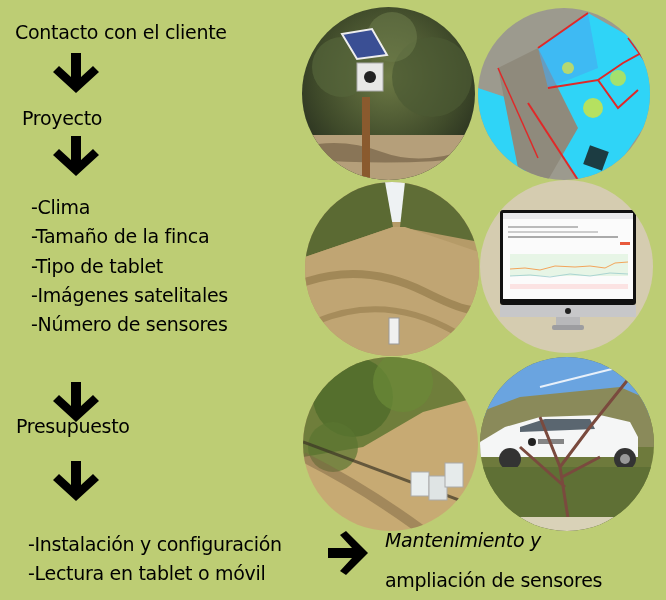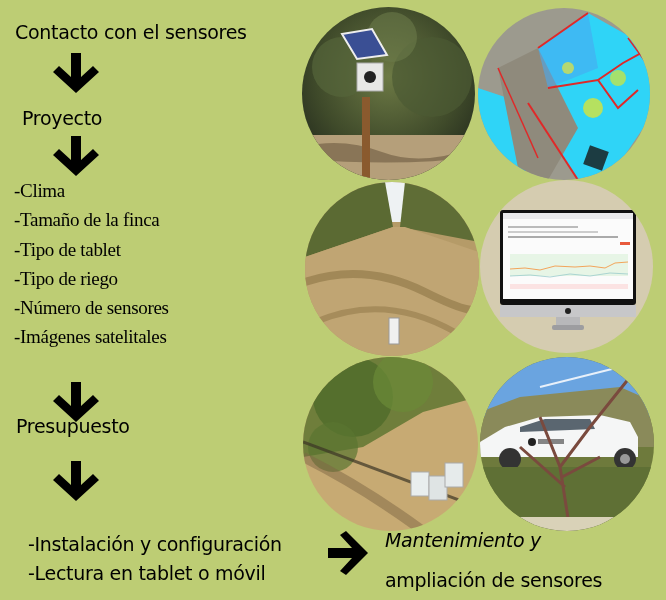--- a/index.html
+++ b/index.html
@@ -6,52 +6,51 @@
   body {
     width:666px; height:600px; overflow:hidden; position:relative;
     background:#bdcd74;
     font-family: "DejaVu Sans", "Liberation Sans", sans-serif;
     color:#000;
   }
   .txt { position:absolute; font-size:19px; line-height:29px; white-space:nowrap; letter-spacing:-0.3px; }
   .arrow-down { position:absolute; width:46px; height:40px; }
   .arrow-right { position:absolute; width:40px; height:44px; }
   .circle { position:absolute; border-radius:50%; overflow:hidden; }
-  .list { position:absolute; left:14px; top:176px; margin:0; padding:0; list-style:none;font-family:Liberation Serif, serif; }
+  .list { position:absolute; left:14px; top:176px; margin:17px; padding:0; list-style:none; }
   .list li { font-size:19px; line-height:29.3px; letter-spacing:-0.3px; white-space:nowrap; }
   .list2 { position:absolute; left:20px; top:522px; margin:8px; padding:0; list-style:none; }
   .list2 li { font-size:19px; line-height:29px; letter-spacing:-0.3px; white-space:nowrap; }
   svg { display:block; }
 </style>
 </head>
 <body>
 
-<div class="txt" style="left:15px; top:18px;">Contacto con el sensores</div>
+<div class="txt" style="left:15px; top:18px;">Contacto con el cliente</div>
 
 <div class="arrow-down" style="left:53px; top:53px;">
   <svg width="46" height="40" viewBox="0 0 46 40">
       <polygon points="18,0 28,0 28,24 40,13 46,19 23,40 0,19 6,13 18,24" fill="#000"></polygon>
     </svg>
 </div>
 
 <div class="txt" style="left:22px; top:104px;">Proyecto</div>
 
 <div class="arrow-down" style="left:53px; top:136px;">
   <svg width="46" height="40" viewBox="0 0 46 40">
       <polygon points="18,0 28,0 28,24 40,13 46,19 23,40 0,19 6,13 18,24" fill="#000"></polygon>
     </svg>
 </div>
 
 <ul class="list">
   <li>-Clima</li>
   <li>-Tamaño de la finca</li>
   <li>-Tipo de tablet</li>
-  <li>-Tipo de riego</li>
+  <li>-Imágenes satelitales</li>
   <li>-Número de sensores</li>
-  <li>-Imágenes satelitales</li>
 </ul>
 
 <div class="arrow-down" style="left:53px; top:382px;">
   <svg width="46" height="40" viewBox="0 0 46 40">
       <polygon points="18,0 28,0 28,24 40,13 46,19 23,40 0,19 6,13 18,24" fill="#000"></polygon>
     </svg>
 </div>
 
 <div class="txt" style="left:16px; top:412px;">Presupuesto</div>
 

